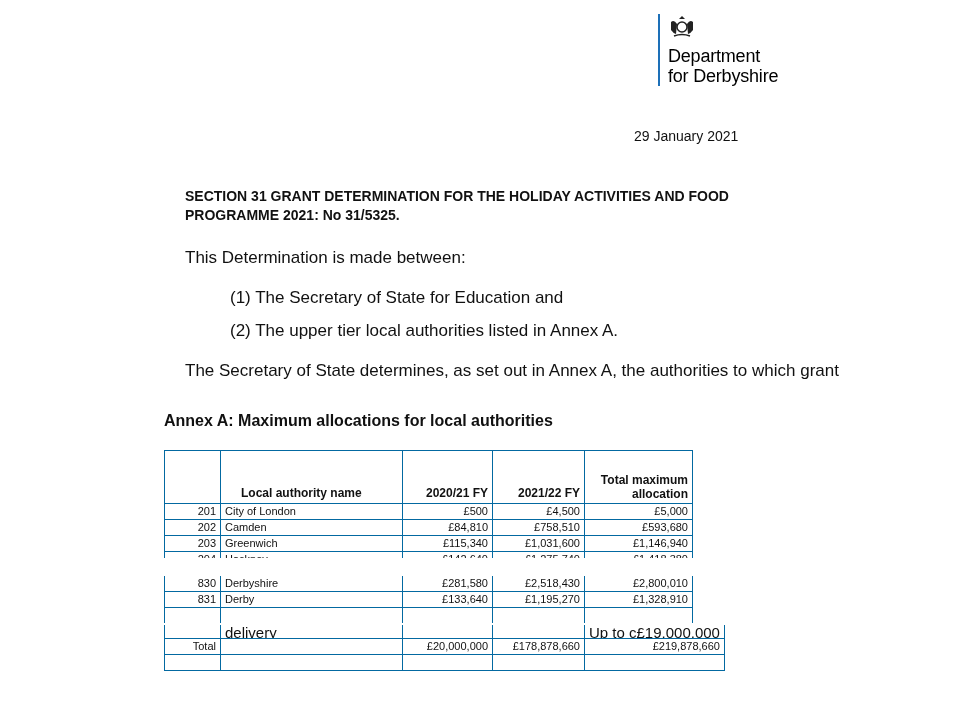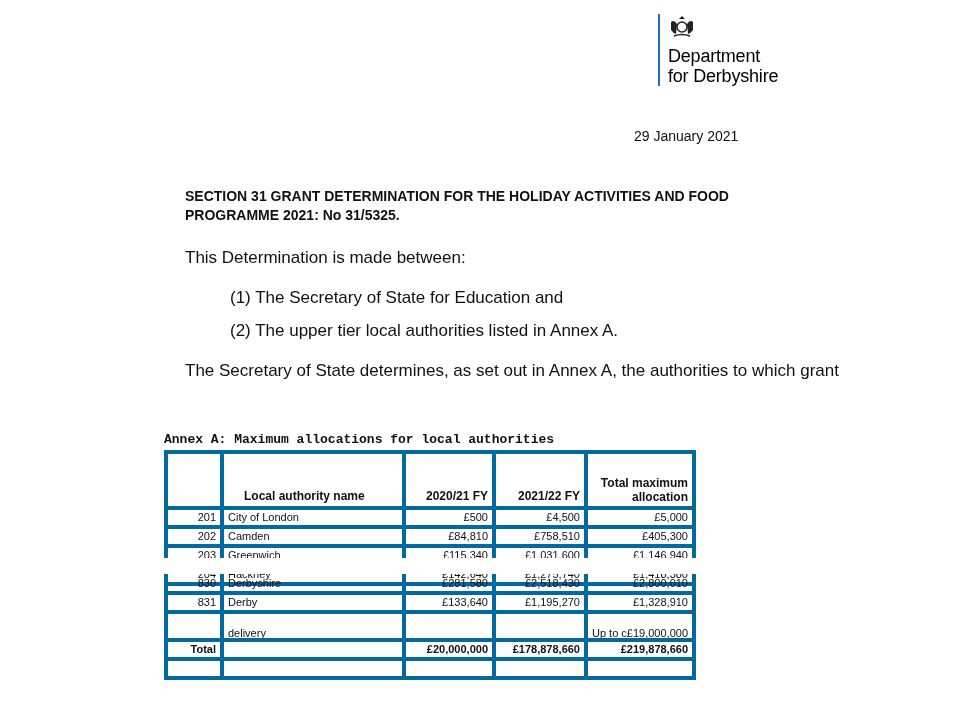--- a/index.html
+++ b/index.html
@@ -15,39 +15,39 @@
 
   .date { left: 634px; top: 128px; font-size: 14px; text-align: center; }
   .title { left: 185px; top: 187px; width: 600px; font-size: 14px; font-weight: bold; line-height: 19px; }
   .para { font-size: 17px; }
   .p1 { left: 185px; top: 248px; }
   .li1 { left: 230px; top: 288px; }
   .li2 { left: 230px; top: 321px; }
   .p2 { left: 185px; top: 361px; }
   b { font-weight: normal; }
 
-  .annex { left: 164px; top: 432px; font-size: 13px; font-weight: bold; font-family: Liberation Mono, monospace; }
+  .annex { left: 164px; top: 412px; font-size: 16px; font-weight: bold; }
 
   
   .tbl { position: absolute; border-collapse: collapse; font-size: 11px; table-layout: fixed; }
-  .tbl td { border: 4px solid #0369a1; padding: 0 4px; height: 15px; line-height: 15px; white-space: nowrap; overflow: hidden; }
+  .tbl td { border: 1px solid #0369a1; padding: 0 4px; height: 15px; line-height: 15px; white-space: nowrap; overflow: hidden; }
   .tbl .num { text-align: right; }
   .tbl .hdr { font-weight: bold; font-size: 12px; vertical-align: bottom; line-height: 15px; padding-bottom: 2px; }
-  .tbl .bold { font-weight: bold; }
+  .tbl .bold { font-weight: normal; }
 
   .t1 { left: 164px; top: 450px; }
   .t1 tr.head td { height: 50px; }
   .cut1 { position: absolute; left: 160px; top: 558px; width: 560px; height: 16px; background: #fff; }
 
   .t2 { left: 164px; top: 576px; }
   .t2 td { border-top: none; }
   .t2 tr:first-child td { border-top: none; }
 
   .t3 { left: 164px; top: 625px; }
-  .t3 tr.partial td { height: 13px; line-height: 10px; vertical-align: bottom; border-top: none; font-size: 11px; }
+  .t3 tr.partial td { height: 13px; line-height: 10px; vertical-align: bottom; border-top: none; font-size: 15px; }
 </style>
 </head>
 <body>
 
 <div class="abs logo">
   <div class="logo-bar"></div>
   <svg class="crest" viewBox="0 0 28 24">
     <circle cx="14" cy="13" r="5" fill="none" stroke="#222" stroke-width="1.5"></circle>
     <path d="M11 5 L14 2 L17 5 Z" fill="#222"></path>
     <path d="M3 8 Q6 5 9 10 L8 20 Q5 19 3 16 Z" fill="#222"></path>
@@ -95,21 +95,21 @@
     <td>City of London</td>
     <td class="num">£500</td>
     <td class="num">£4,500</td>
     <td class="num">£5,000</td>
   </tr>
   <tr>
     <td class="num">202</td>
     <td>Camden</td>
     <td class="num">£84,810</td>
     <td class="num">£758,510</td>
-    <td class="num">£405,300</td>
+    <td class="num">£593,680</td>
   </tr>
   <tr>
     <td class="num">203</td>
     <td>Greenwich</td>
     <td class="num">£115,340</td>
     <td class="num">£1,031,600</td>
     <td class="num">£1,146,940</td>
   </tr>
   <tr>
     <td class="num">204</td>

